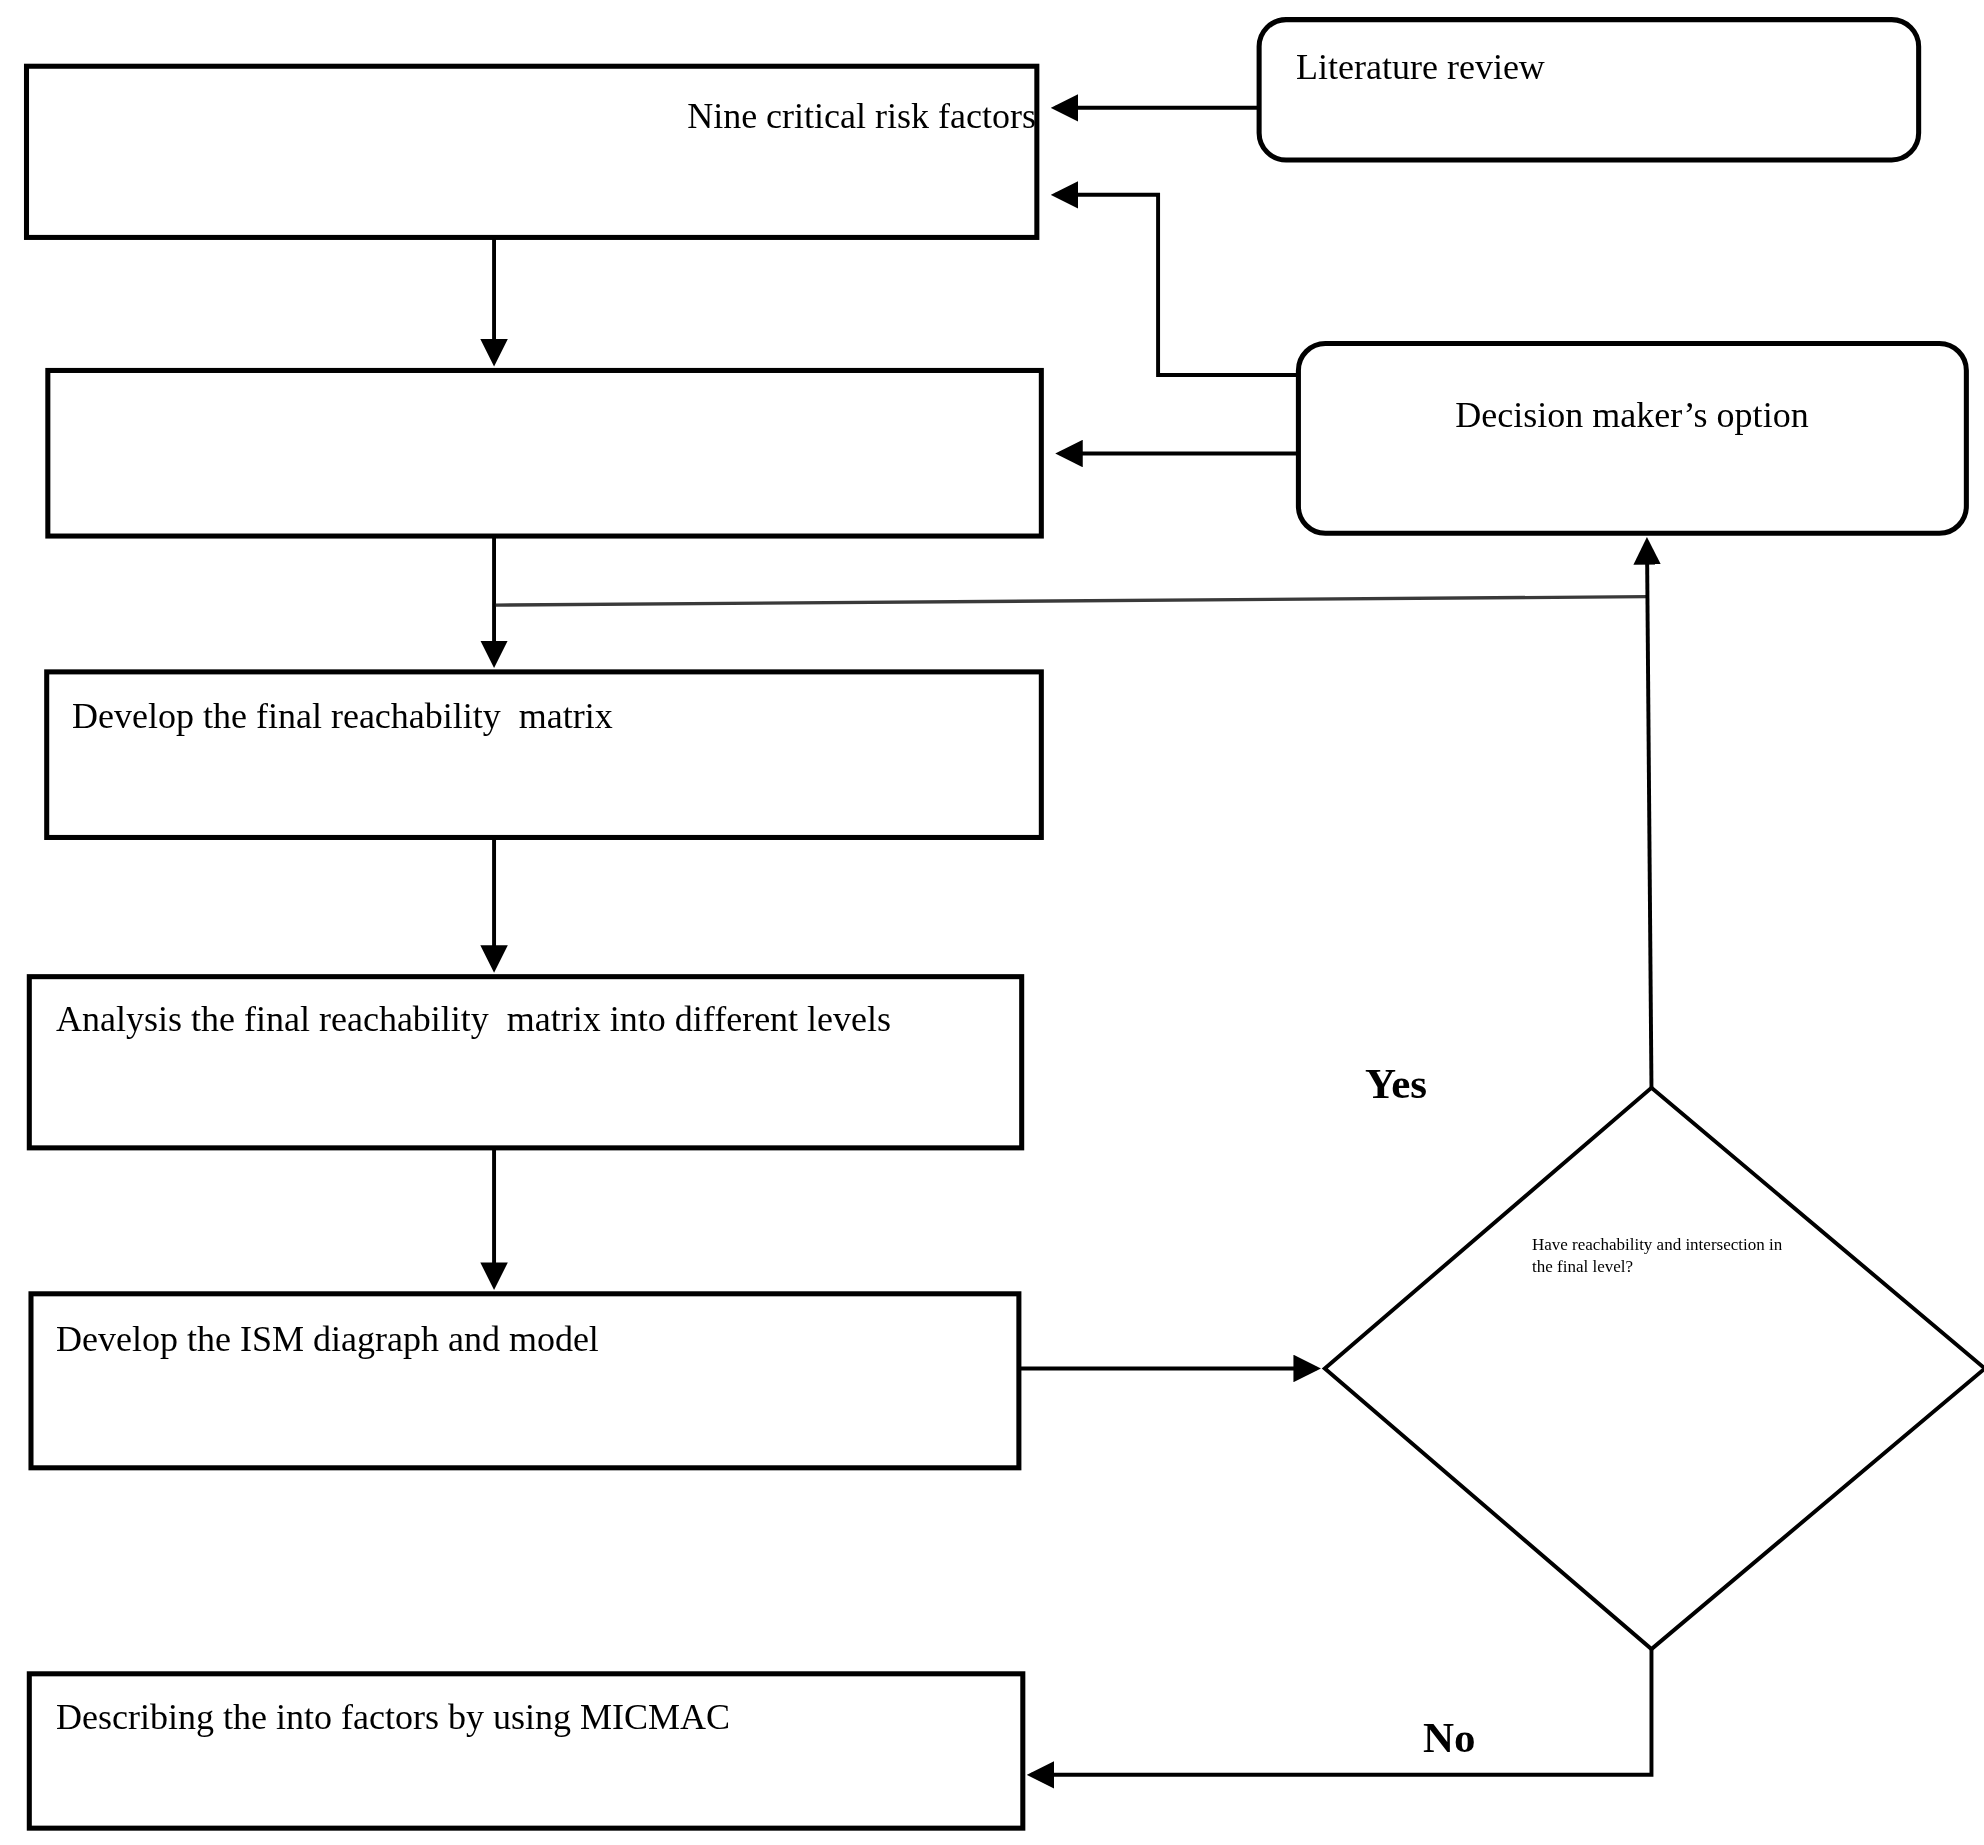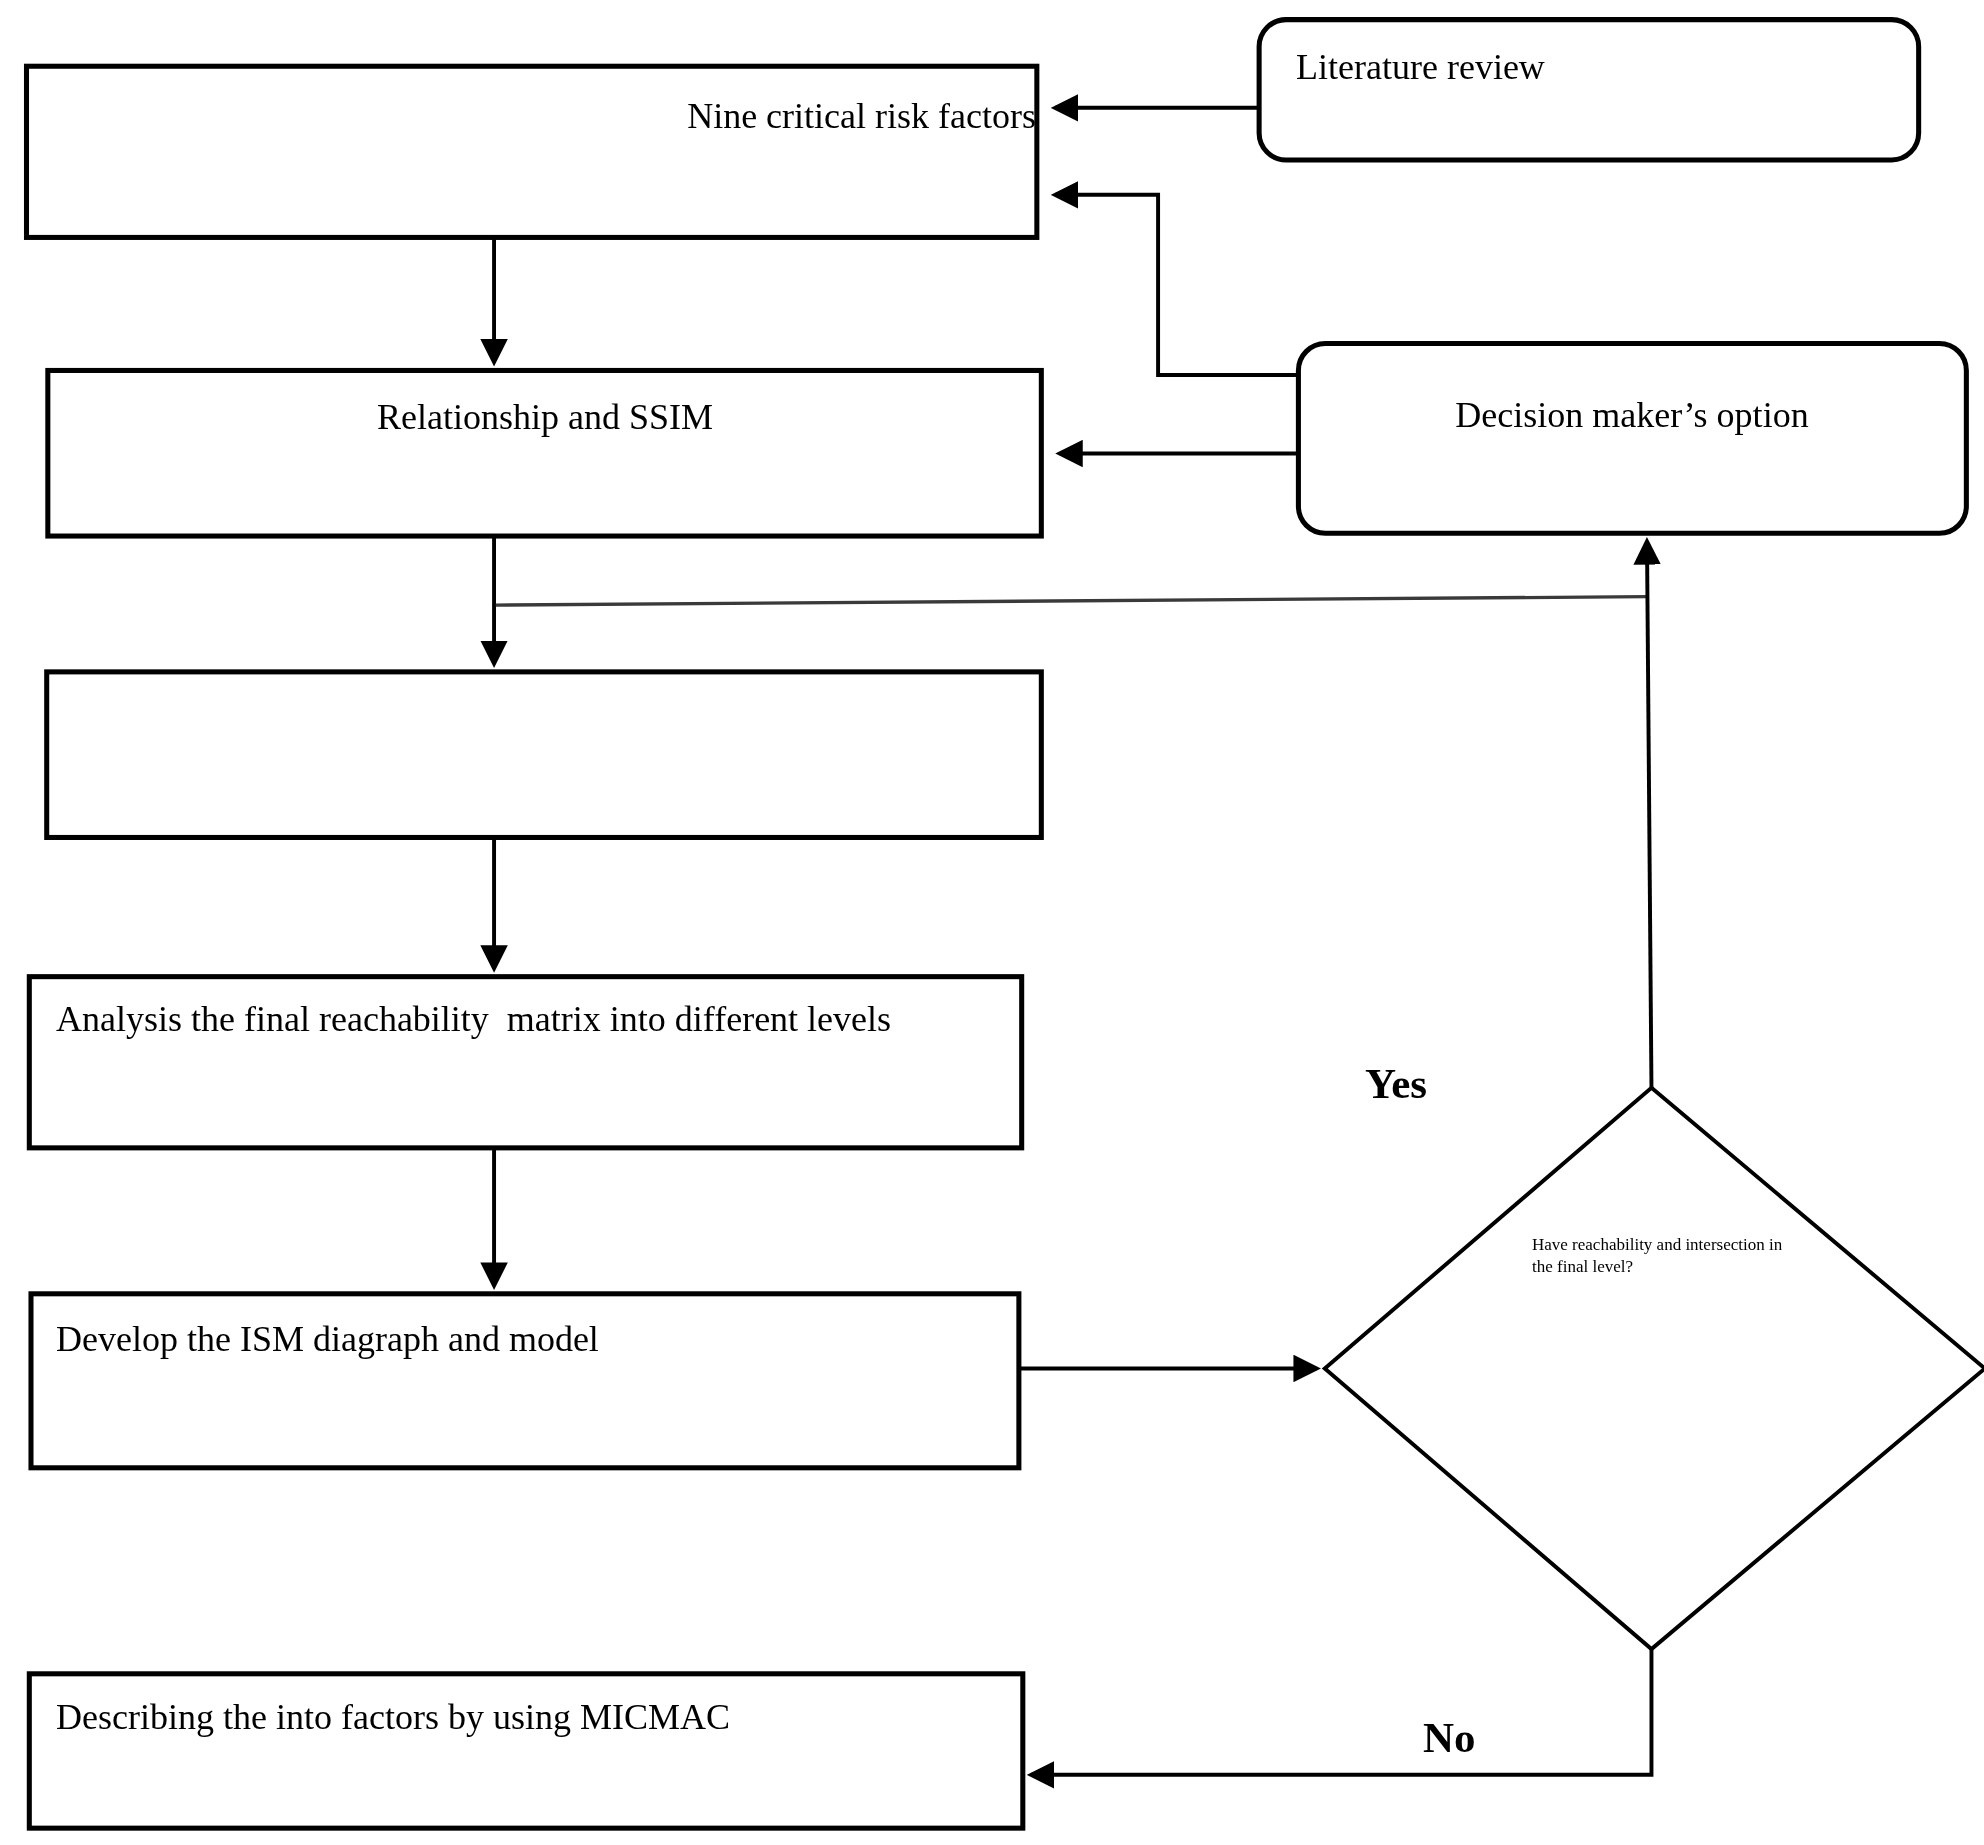--- a/index.html
+++ b/index.html
@@ -79,24 +79,24 @@
 
     <path class="conn" marker-end="url(#arrow)" d="M 1815 2438 L 2345 2438"></path>
 
     <path class="conn" marker-end="url(#arrow)" d="M 2942 2938 L 2942 3162 L 1837 3162"></path>
   </svg>
 
   <div class="lbl lbl-box center" style="left:26px; top:95px; width:1010px;text-align:right;">Nine critical risk factors</div>
 
   <div class="lbl lbl-box left" style="left:1296px; top:46px; width:629px;">Literature review</div>
 
-  <div class="lbl lbl-box center" style="left:48px; top:396px; width:994px;">Relationship and SSIM</div>
 
   <div class="lbl lbl-box center" style="left:1298px; top:394px; width:668px;">Decision maker’s option</div>
 
+  <div class="lbl lbl-box left" style="left:72px; top:695px; width:954px;">Develop the final reachability  matrix</div>
 
   <div class="lbl lbl-box left" style="left:56px; top:998px; width:932px;">Analysis the final reachability  matrix into different levels</div>
 
   <div class="lbl lbl-box left" style="left:56px; top:1318px; width:943px;">Develop the ISM diagraph and model</div>
 
   <div class="lbl lbl-box left" style="left:56px; top:1696px; width:842px;">Describing the into factors by using MICMAC</div>
 
   <div class="lbl lbl-diamond left" style="left:1532px; top:1234px; width:253px;">Have reachability and intersection in the final level?</div>
 
   <div class="lbl lbl-yesno left" style="left:1365px; top:1058px; width:146px;">Yes</div>

